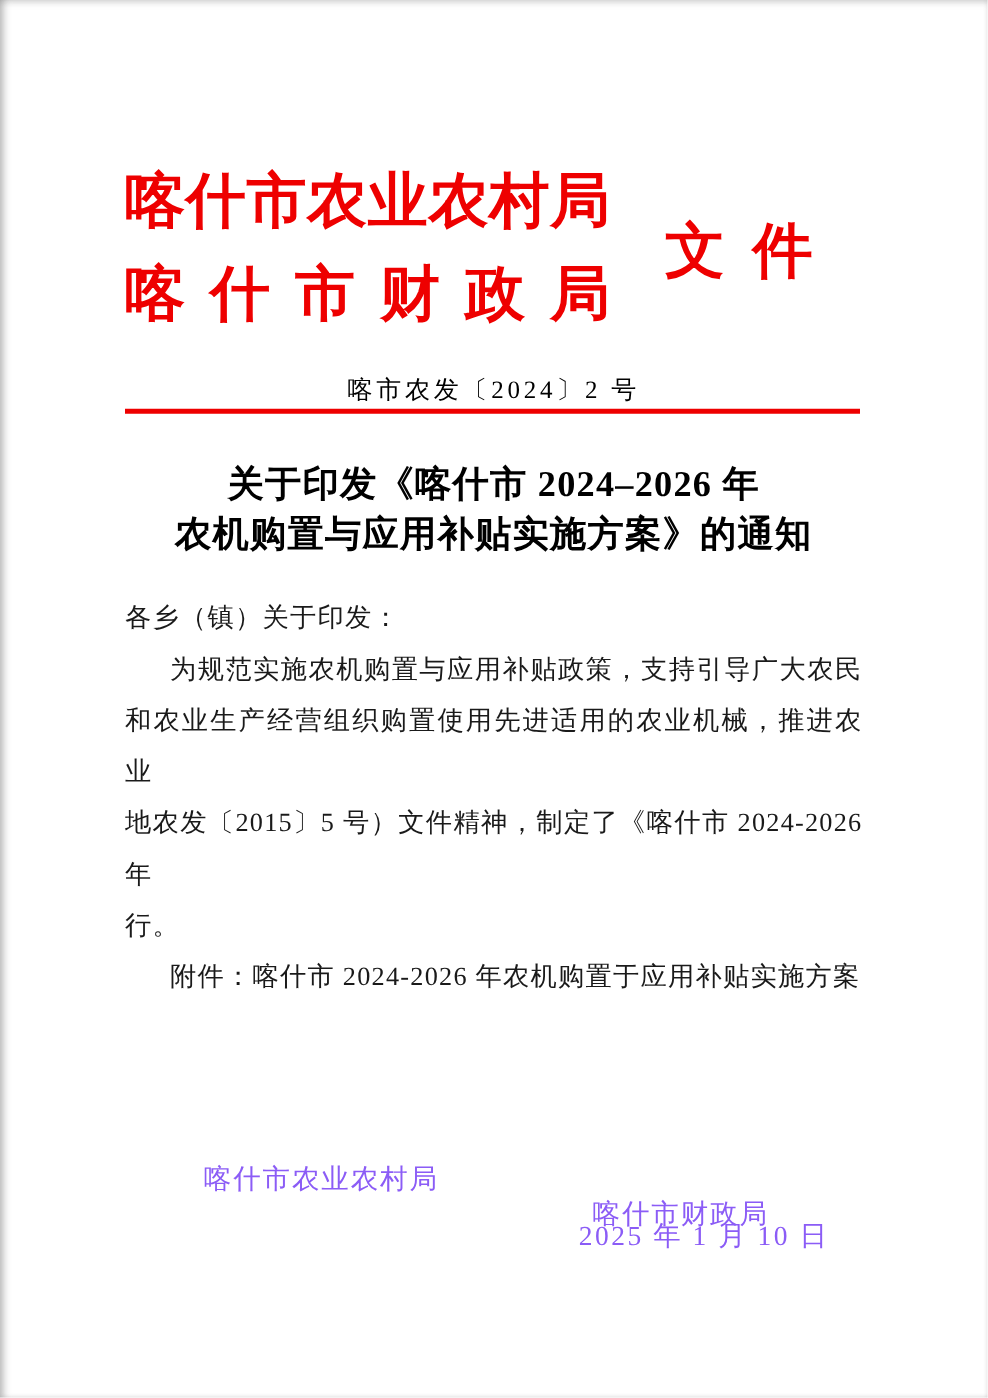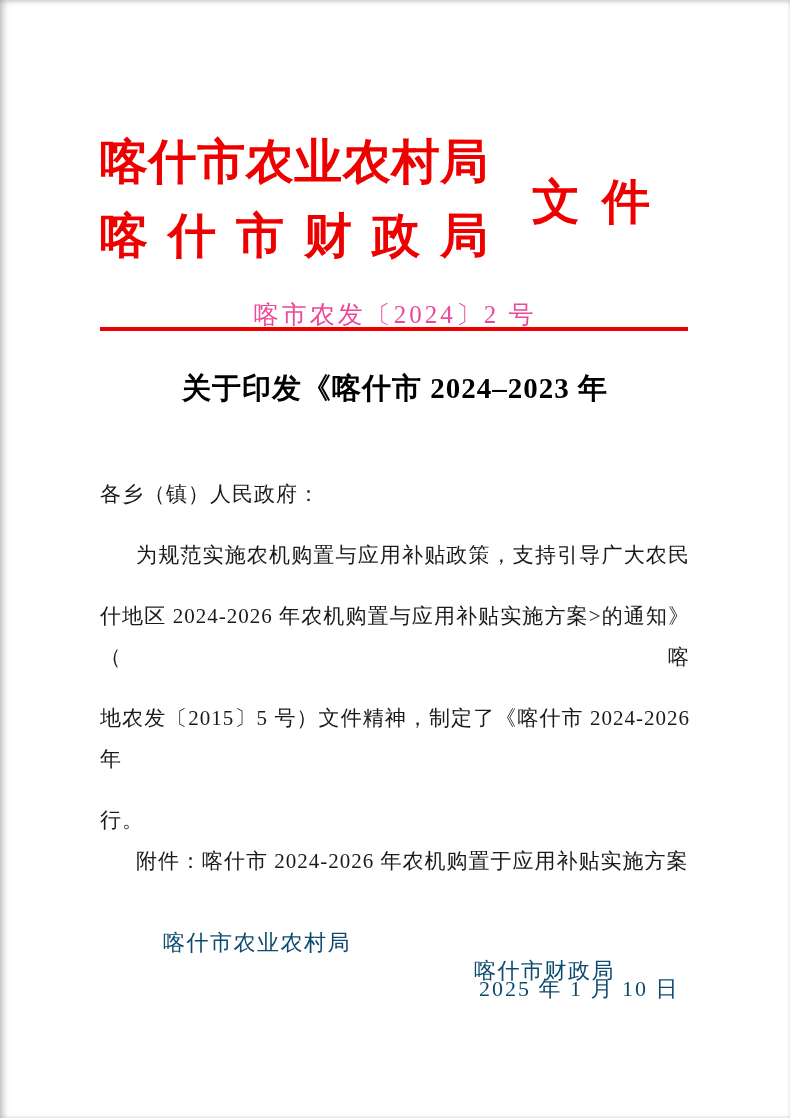--- a/index.html
+++ b/index.html
@@ -46,23 +46,23 @@
     white-space: nowrap;
   }
   .char-justify { display: flex; justify-content: space-between; }
 
   .docnum {
     position: absolute;
     left: 0;
     top: 298px;
     width: 100%;
     text-align: center;
-    font-size: 25px;
+    font-size: 20px;
     letter-spacing: 3px;
-    color: #ec4899;
+    color: #000000;
   }
   .redline {
     position: absolute;
     left: 100px;
     top: 327px;
     width: 588px;
     height: 4px;
     background: #ee0000;
   }
 
@@ -88,43 +88,42 @@
     width: 590px;
     font-size: 21px;
     line-height: 41px;
     color: #1a1a1a;
     letter-spacing: 1px;
   }
   .salutation { text-align: left; }
   .pline {
     text-align: justify;
     text-align-last: justify;
-    margin-top: 20px;
   }
   .pline.first { text-indent: 36px; }
   .pline.last {
     text-align: left;
     text-align-last: left;
   }
   .attachment {
     padding-left: 36px;
     text-align: left;
   }
 
   
   .sig, .date {
     position: absolute;
     font-size: 22px;
     letter-spacing: 1.5px;
-    color: #0c4a6e;
+    color: #8b5cf6;
     white-space: nowrap;
   }
   .sig-left  { left: 163px; top: 928px; }
   .sig-right { left: 474px; top: 928px; margin-top: 28px; }
-  .date      { left: 463px; top: 974px; letter-spacing: 2px; margin-left: 16px; }
+  .date      { left: 463px; top: 974px; letter-spacing: 2px; }
 </style>
 </head>
 <body>
 
 <div class="page">
 
   <div class="agency agency1 char-justify">
       <span>喀</span>
       <span>什</span>
       <span>市</span>
@@ -147,27 +146,28 @@
   <div class="docword char-justify">
       <span>文</span>
       <span>件</span>
     </div>
 
   <div class="docnum">喀市农发〔2024〕2 号</div>
 
   <div class="redline"></div>
 
   <div class="title">
-    <div>关于印发《喀什市 2024–2023 年</div>
+    <div>关于印发《喀什市 2024–2026 年</div>
+    <div>农机购置与应用补贴实施方案》的通知</div>
   </div>
 
   <div class="bodytext">
-    <div class="salutation">各乡（镇）人民政府：</div>
+    <div class="salutation">各乡（镇）关于印发：</div>
     <div class="pline first">为规范实施农机购置与应用补贴政策，支持引导广大农民</div>
-    <div class="pline">什地区 2024-2026 年农机购置与应用补贴实施方案&gt;的通知》（喀</div>
+    <div class="pline">和农业生产经营组织购置使用先进适用的农业机械，推进农业</div>
     <div class="pline">地农发〔2015〕5 号）文件精神，制定了《喀什市 2024-2026 年</div>
     <div class="pline last">行。</div>
     <div class="attachment">附件：喀什市 2024-2026 年农机购置于应用补贴实施方案</div>
   </div>
 
   <div class="sig sig-left">喀什市农业农村局</div>
 
   <div class="sig sig-right">喀什市财政局</div>
 
   <div class="date">2025 年 1 月 10 日</div>

